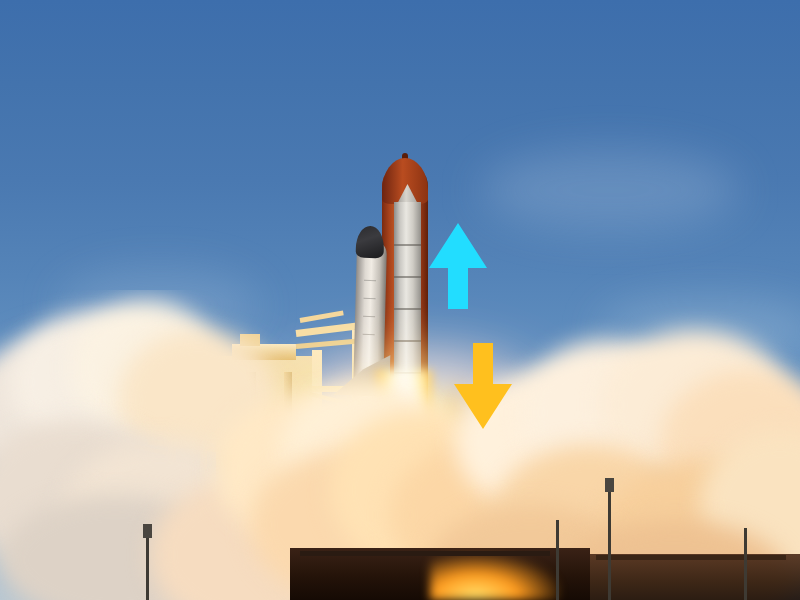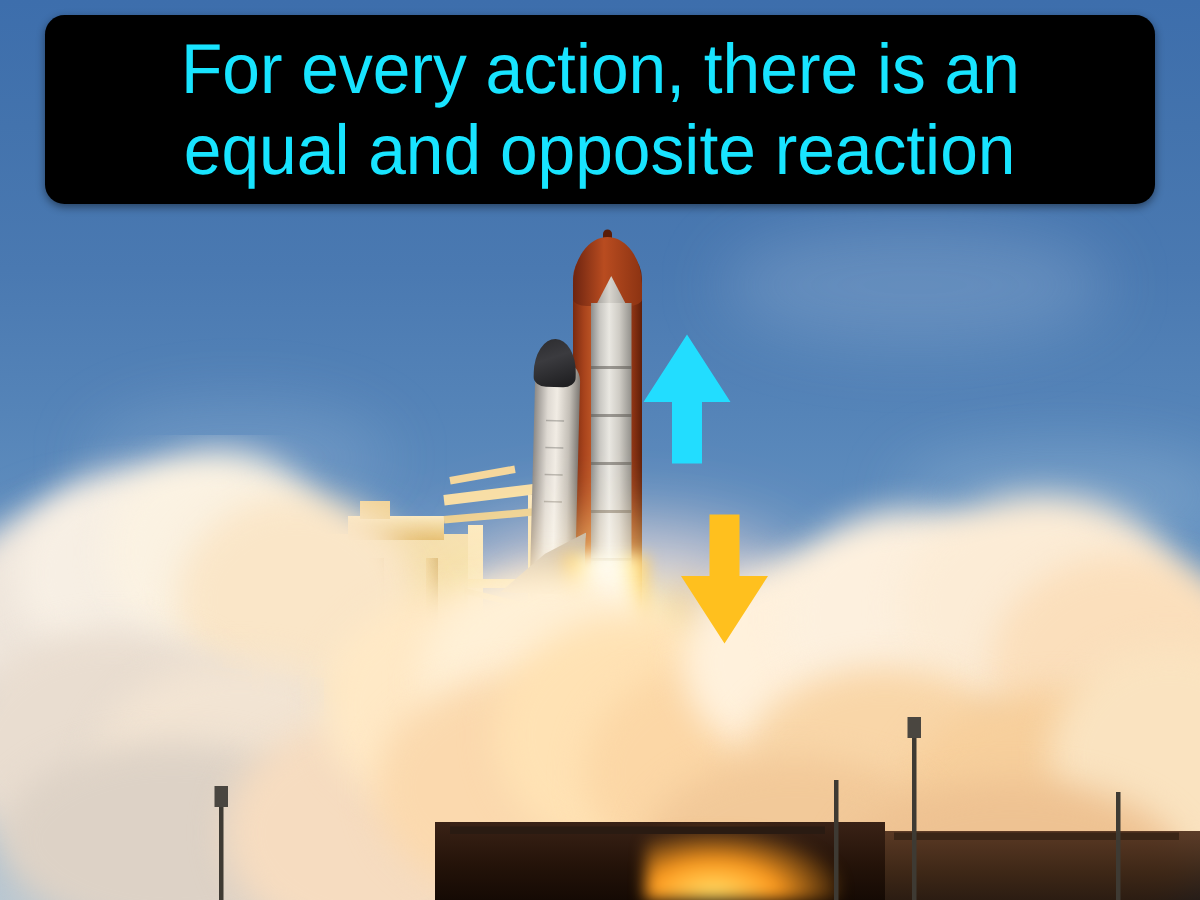--- a/index.html
+++ b/index.html
@@ -265,18 +265,14 @@
       <polygon points="33,3 62,48 43,48 43,89 23,89 23,48 4,48" fill="#22ddff"></polygon>
     </svg>
   </div>
 
   <div class="arrow" style="left:450px;top:340px;">
     <svg width="66" height="92" viewBox="0 0 66 92" aria-hidden="true">
       <polygon points="33,89 62,44 43,44 43,3 23,3 23,44 4,44" fill="#ffc01e"></polygon>
     </svg>
   </div>
 
-  <div class="banner">
-    <div class="banner-line">For every action, there is an</div>
-    <div class="banner-line">equal and opposite reaction</div>
-  </div>
 
 </div>
 
 </body></html>

